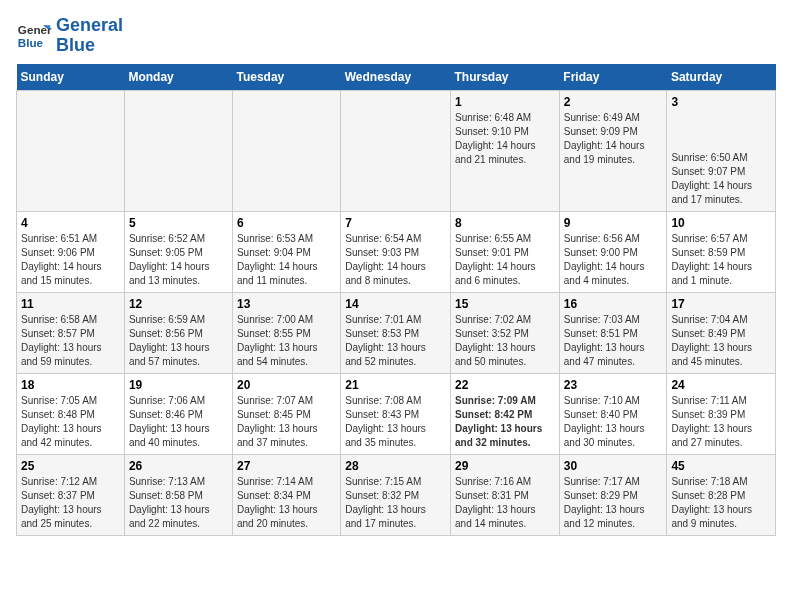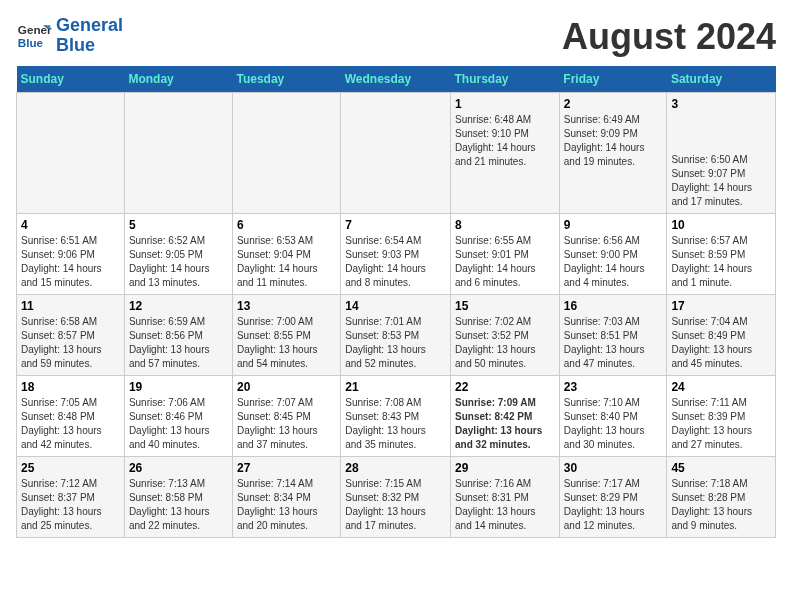--- a/index.html
+++ b/index.html
@@ -44,21 +44,21 @@
       font-size: 14px;
       color: #333;
     }
     table {
       width: 100%;
       border-collapse: collapse;
       font-size: 11px;
     }
     thead tr th {
       background-color: #1a5fa8;
-      color: #5eead4;
+      color: #ffffff;
       padding: 6px 4px;
       text-align: left;
       font-size: 12px;
       font-weight: bold;
     }
     tbody tr td {
       border: 1px solid #ccc;
       padding: 4px 4px;
       vertical-align: top;
       width: 113px;
@@ -98,21 +98,20 @@
       <polygon points="34,8 38,14 38,8" fill="#2a7fd4"></polygon>
     </svg>
     <div>
       <div class="logo-text">
         <span>General</span><br>
         <span style="color:#1a5fa8">Blue</span>
       </div>
     </div>
   </div>
   <div class="title-block">
-    <div class="main-title">August 2024</div>
   </div>
 </div>
 
 <table>
   <thead>
     <tr>
     <th>Sunday</th>
         <th>Monday</th>
         <th>Tuesday</th>
         <th>Wednesday</th>

